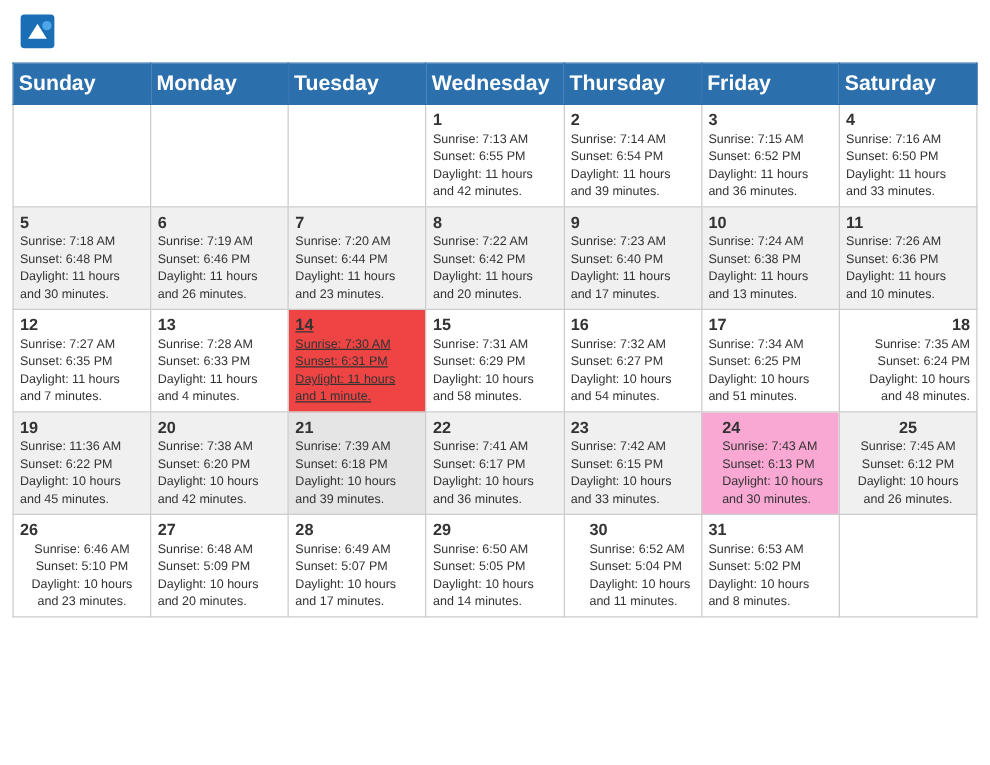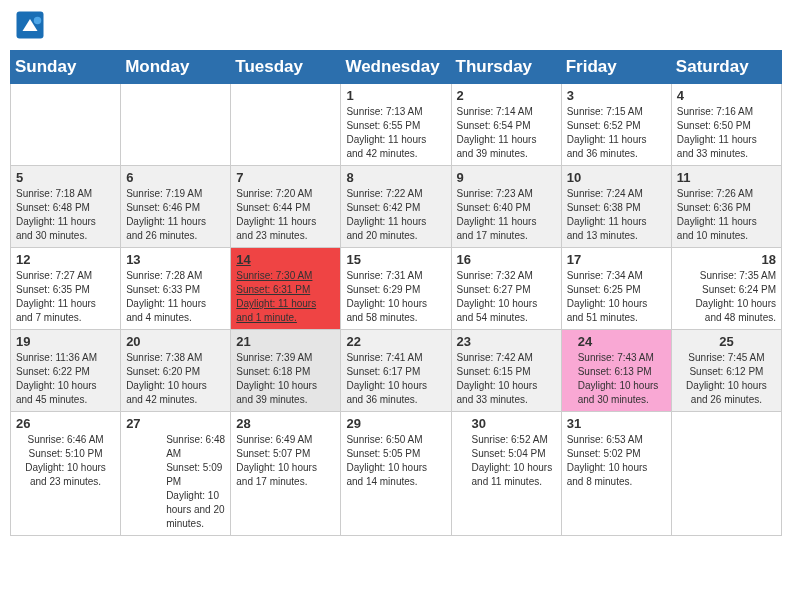--- a/index.html
+++ b/index.html
@@ -295,21 +295,21 @@
       </tr>
       <tr>
         <td style="background-color: rgb(255, 255, 255);">
           <div class="day-number">26</div>
           <div class="day-info" style="white-space: pre-line; text-align: center;">Sunrise: 6:46 AM
 Sunset: 5:10 PM
 Daylight: 10 hours and 23 minutes.</div>
         </td>
         <td style="background-color: rgb(255, 255, 255);">
           <div class="day-number">27</div>
-          <div class="day-info" style="white-space: pre-line; margin-left: 40px;">Sunrise: 6:48 AM
+          <div class="day-info" style="white-space: pre-line;">Sunrise: 6:48 AM
 Sunset: 5:09 PM
 Daylight: 10 hours and 20 minutes.</div>
         </td>
         <td style="background-color: rgb(255, 255, 255);">
           <div class="day-number">28</div>
           <div class="day-info" style="white-space: pre-line;">Sunrise: 6:49 AM
 Sunset: 5:07 PM
 Daylight: 10 hours and 17 minutes.</div>
         </td>
         <td style="background-color: rgb(255, 255, 255);">

